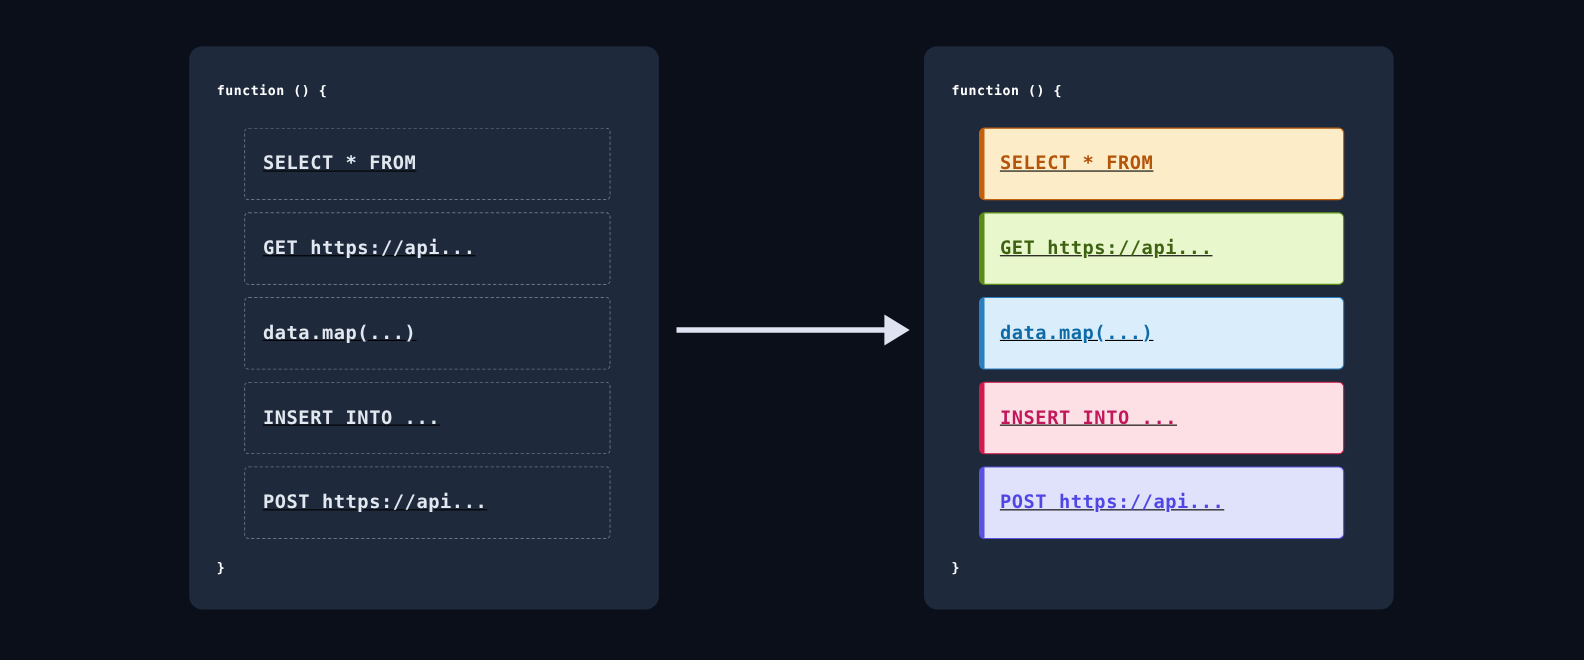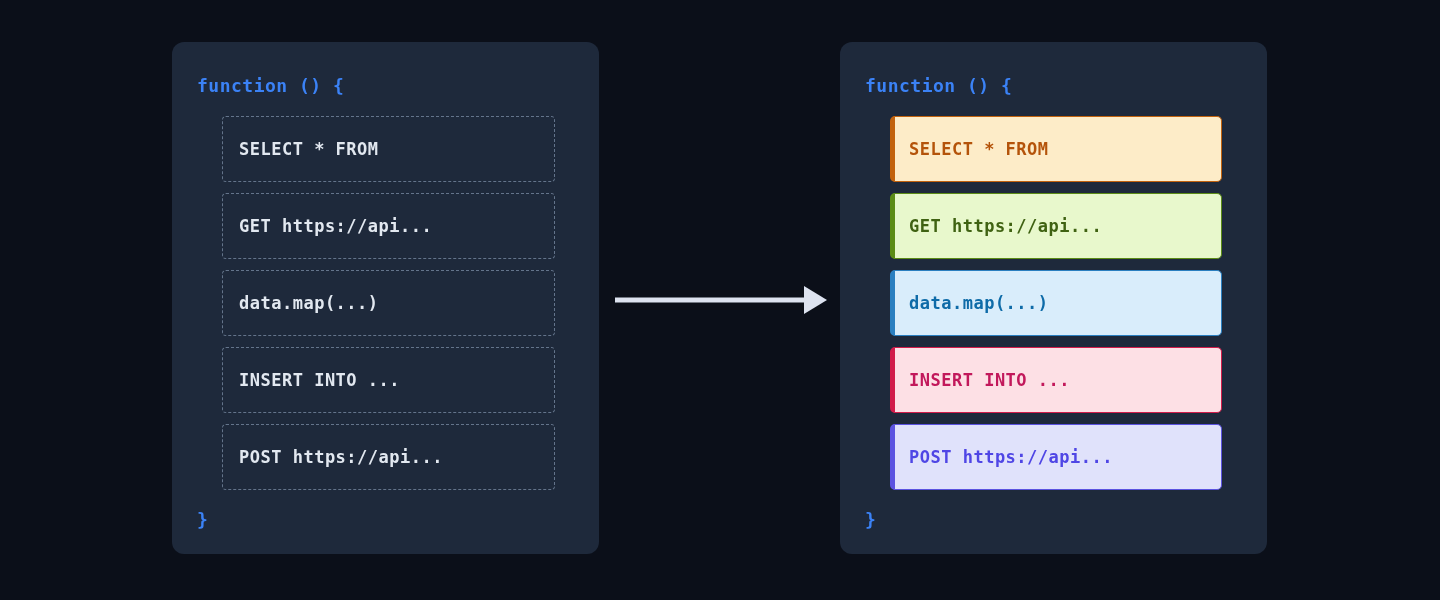--- a/index.html
+++ b/index.html
@@ -23,33 +23,34 @@
     background: #1e293b;
     border-radius: 12px;
     box-sizing: border-box;
   }
   #panel-before { left: 172px; }
   #panel-after  { left: 840px; }
 
   .fn-open, .fn-close {
     position: absolute;
     left: 25px;
-    font-size: 18px;
+    font-size: 12px;
     font-weight: bold;
-    color: #3b82f6;
+    color: #ffffff;
     letter-spacing: 0.5px;
     white-space: pre;
   }
   .fn-open  { top: 33px; }
   .fn-close { top: 467px; }
 
   .rows {
     position: absolute;
     left: 50px;
     top: 74px;
+    text-decoration: underline;
   }
 
   
   .row-ghost {
     width: 333px;
     height: 66px;
     margin-bottom: 11px;
     border: 1px dashed #64748b;
     border-radius: 4px;
     box-sizing: border-box;

